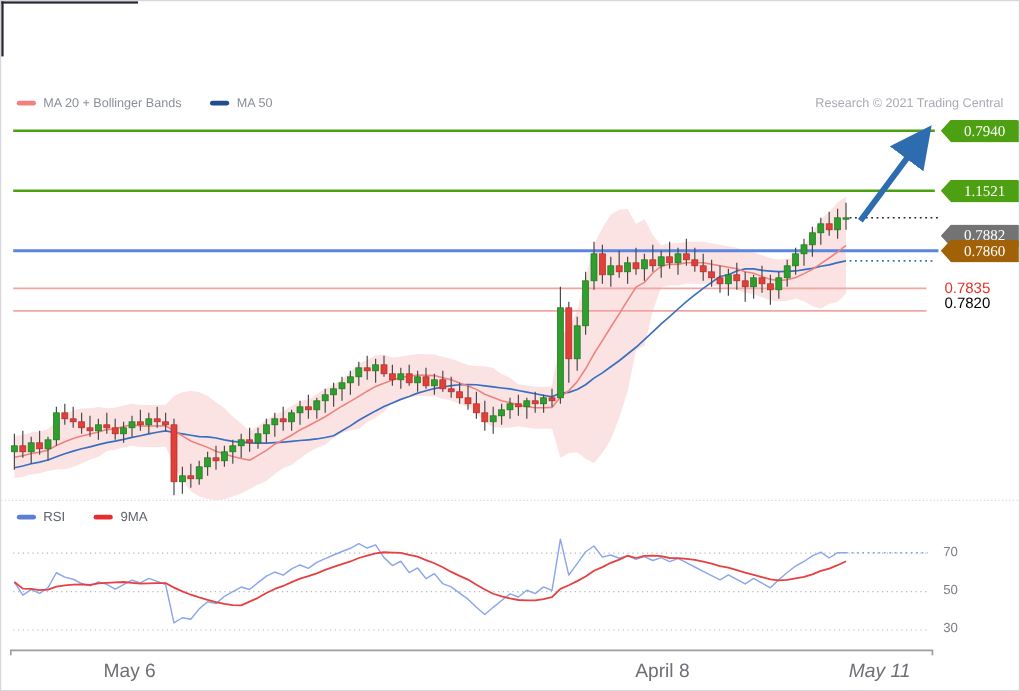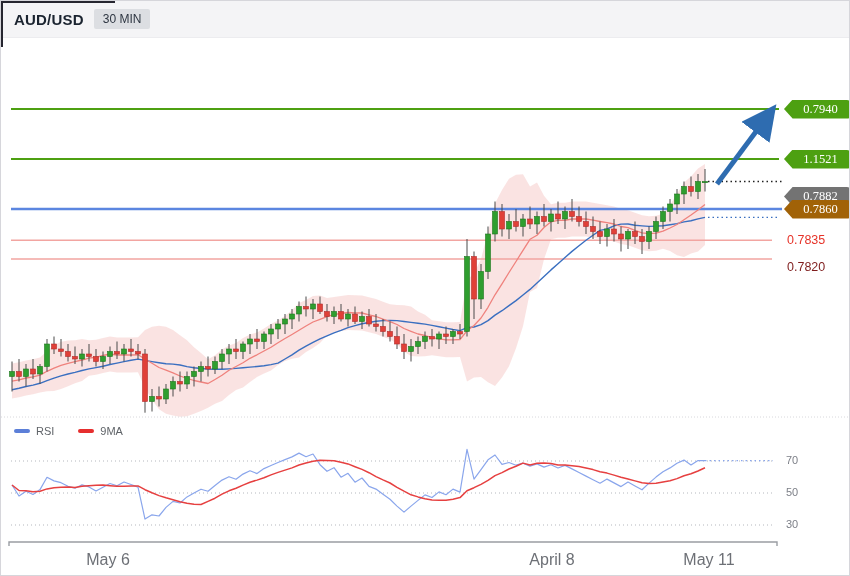--- a/index.html
+++ b/index.html
@@ -25,25 +25,32 @@
   .price-text{position:absolute;left:786px;height:16px;line-height:16px;font-size:12.5px;}
   .rsi-grid-label{position:absolute;left:785px;font-size:11px;color:#7c7f87;}
   .x-tick{position:absolute;top:550px;font-size:16px;color:#6d7076;transform:translateX(-50%);}
   .rsi-legend{position:absolute;top:424px;left:13px;display:flex;align-items:center;
               font-size:11px;color:#5f6368;}
 </style>
 </head>
 <body>
 
 <div class="frame">
-  <div class="header">
-    <span class="title">AUD/USD</span>
-    <span class="badge">30 MIN</span>
+
+  <div class="legend-row">
+    <span class="legend-item">
+      <span class="swatch" style="background: rgb(242, 128, 124);"></span>
+      <span>MA 20 + Bollinger Bands</span>
+    </span>
+    <span class="legend-item">
+      <span class="swatch" style="background: rgb(31, 78, 140);"></span>
+      <span>MA 50</span>
+    </span>
+    <span class="research">Research © 2021 Trading Central</span>
   </div>
-
 
   <svg class="main-chart" id="main-svg" width="850" height="322">
       <defs>
         <marker id="ah" markerWidth="7" markerHeight="7" refX="5.2" refY="3.5" orient="auto">
           <path d="M0,0 L7,3.5 L0,7 Z" fill="#2e6cb0"></path>
         </marker>
       </defs>
       <path d="M11,267.6 L18,266.3 L25,264.5 L32,263.3 L39,261.6 L46,255.3 L53,249.3 L60,245.8 L67,244.5 L74,244.2 L81,243.1 L88,244.2 L95,243.8 L102,242.0 L109,240.5 L116,241.5 L123,241.5 L130,241.5 L137,241.3 L144,233.9 L151,230.8 L158,229.7 L165,230.8 L172,233.9 L179,239.2 L186,244.2 L193,251.2 L200,257.0 L207,263.3 L214,259.3 L221,253.6 L228,249.6 L235,247.0 L242,242.1 L249,238.4 L256,236.4 L263,232.6 L270,227.9 L277,224.6 L284,220.1 L291,214.3 L298,207.0 L305,204.1 L312,200.1 L319,199.4 L326,202.1 L333,201.0 L340,200.0 L347,199.0 L354,199.3 L361,199.5 L368,201.3 L375,203.0 L382,205.7 L389,208.2 L396,208.9 L403,209.2 L410,210.6 L417,215.6 L424,218.7 L431,224.2 L438,225.3 L445,226.3 L452,226.3 L459,226.0 L466,183.9 L473,177.5 L480,163.1 L487,136.3 L494,107.6 L501,94.1 L508,82.7 L515,78.7 L522,78.2 L529,90.6 L536,86.4 L543,99.8 L550,108.3 L557,106.8 L564,106.8 L571,105.5 L578,105.5 L585,105.5 L592,106.7 L599,108.0 L606,109.3 L613,110.5 L620,113.0 L627,114.2 L634,116.8 L641,119.3 L648,120.3 L655,119.7 L662,117.7 L669,109.0 L676,97.8 L683,86.4 L690,80.6 L697,72.6 L704,68.0 L704,149.0 L697,155.4 L690,157.4 L683,161.1 L676,159.2 L669,155.0 L662,152.7 L655,154.7 L648,155.2 L641,154.2 L634,151.7 L627,149.2 L620,148.0 L613,145.5 L606,144.2 L599,143.0 L592,141.7 L585,140.5 L578,140.5 L571,140.5 L564,141.7 L557,141.7 L550,143.3 L543,163.2 L536,192.1 L529,195.9 L522,230.3 L515,252.3 L508,270.3 L501,281.4 L494,289.9 L487,286.2 L480,280.9 L473,281.5 L466,285.6 L459,261.0 L452,261.2 L445,261.2 L438,260.3 L431,259.2 L424,260.3 L417,260.4 L410,259.9 L403,255.8 L396,248.1 L389,243.2 L382,240.7 L375,238.0 L368,236.3 L361,234.5 L354,234.3 L347,234.0 L340,235.0 L333,236.0 L326,239.4 L319,247.1 L312,251.9 L305,255.9 L298,261.5 L291,262.7 L284,264.9 L277,268.9 L270,274.6 L263,277.4 L256,281.1 L249,286.1 L242,291.4 L235,294.0 L228,298.9 L221,304.9 L214,307.7 L207,311.7 L200,315.0 L193,317.8 L186,320.3 L179,320.8 L172,319.6 L165,317.7 L158,313.3 L151,303.7 L144,292.1 L137,276.3 L130,276.5 L123,276.5 L116,276.5 L109,275.5 L102,277.0 L95,278.8 L88,279.8 L81,284.9 L74,287.2 L67,290.2 L60,293.1 L53,295.0 L46,295.2 L39,296.6 L32,298.3 L25,299.5 L18,301.3 L11,302.6 Z" fill="#f8dad8" opacity="0.75"></path>
       <line x1="10" y1="13.0" x2="778" y2="13.0" stroke="#4da011" stroke-width="2"></line>
       <line x1="10" y1="63.0" x2="778" y2="63.0" stroke="#4da011" stroke-width="2"></line>
@@ -257,21 +264,21 @@
         <rect x="701.5" y="85.5" width="5" height="1.2" fill="#2f9e2f" stroke="#1d771d" stroke-width="0.6"></rect>
       </g>
       <line x1="716" y1="88.0" x2="770" y2="15.5" stroke="#2e6cb0" stroke-width="5" marker-end="url(#ah)"></line>
     </svg>
 
   <div class="price-label" id="lvl0" style="top: 98.5px; background: rgb(77, 160, 17);">0.7940</div>
   <div class="price-label" id="lvl1" style="top: 148.5px; background: rgb(77, 160, 17);">1.1521</div>
   <div class="price-label" id="lvl2" style="top: 186px; background: #737373;">0.7882</div>
   <div class="price-label" id="lvl3" style="top: 198.5px; background: #a16207;">0.7860</div>
   <div class="price-text" id="lvl4" style="top: 231.25px; color: rgb(230, 51, 41);">0.7835</div>
-  <div class="price-text" id="lvl5" style="top: 258px; color: #7f1d1d;">0.7820</div>
+  <div class="price-text" id="lvl5" style="top: 244px; color: #000000;">0.7820</div>
 
   <div class="rsi-legend">
     <span class="legend-item">
       <span class="swatch" style="background: rgb(92, 127, 216);"></span>
       <span>RSI</span>
     </span>
     <span class="legend-item">
       <span class="swatch" style="background: rgb(230, 46, 46);"></span>
       <span>9MA</span>
     </span>
@@ -288,16 +295,16 @@
       <path d="M8,130 L8,126 L776,126 L776,130" fill="none" stroke="#9a9da3" stroke-width="1.4"></path>
     </svg>
 
   <div class="rsi-grid-label" id="rg0" style="top: 453px;">70</div>
   <div class="rsi-grid-label" id="rg1" style="top: 485px;">50</div>
   <div class="rsi-grid-label" id="rg2" style="top: 517px;">30</div>
 
   <div class="x-tick" id="xt0" style="left: 107px;">May 6</div>
   <div class="x-tick" id="xt1" style="left: 329px; margin-top: 28px;">May 7</div>
   <div class="x-tick" id="xt2" style="left: 551px;">April 8</div>
-  <div class="x-tick" id="xt3" style="left: 708px;">May 11</div>
+  <div class="x-tick" id="xt3" style="left: 732px; font-style: italic;">May 11</div>
 
   <div class="corner-accent"></div>
 </div>
 
 </body></html>

